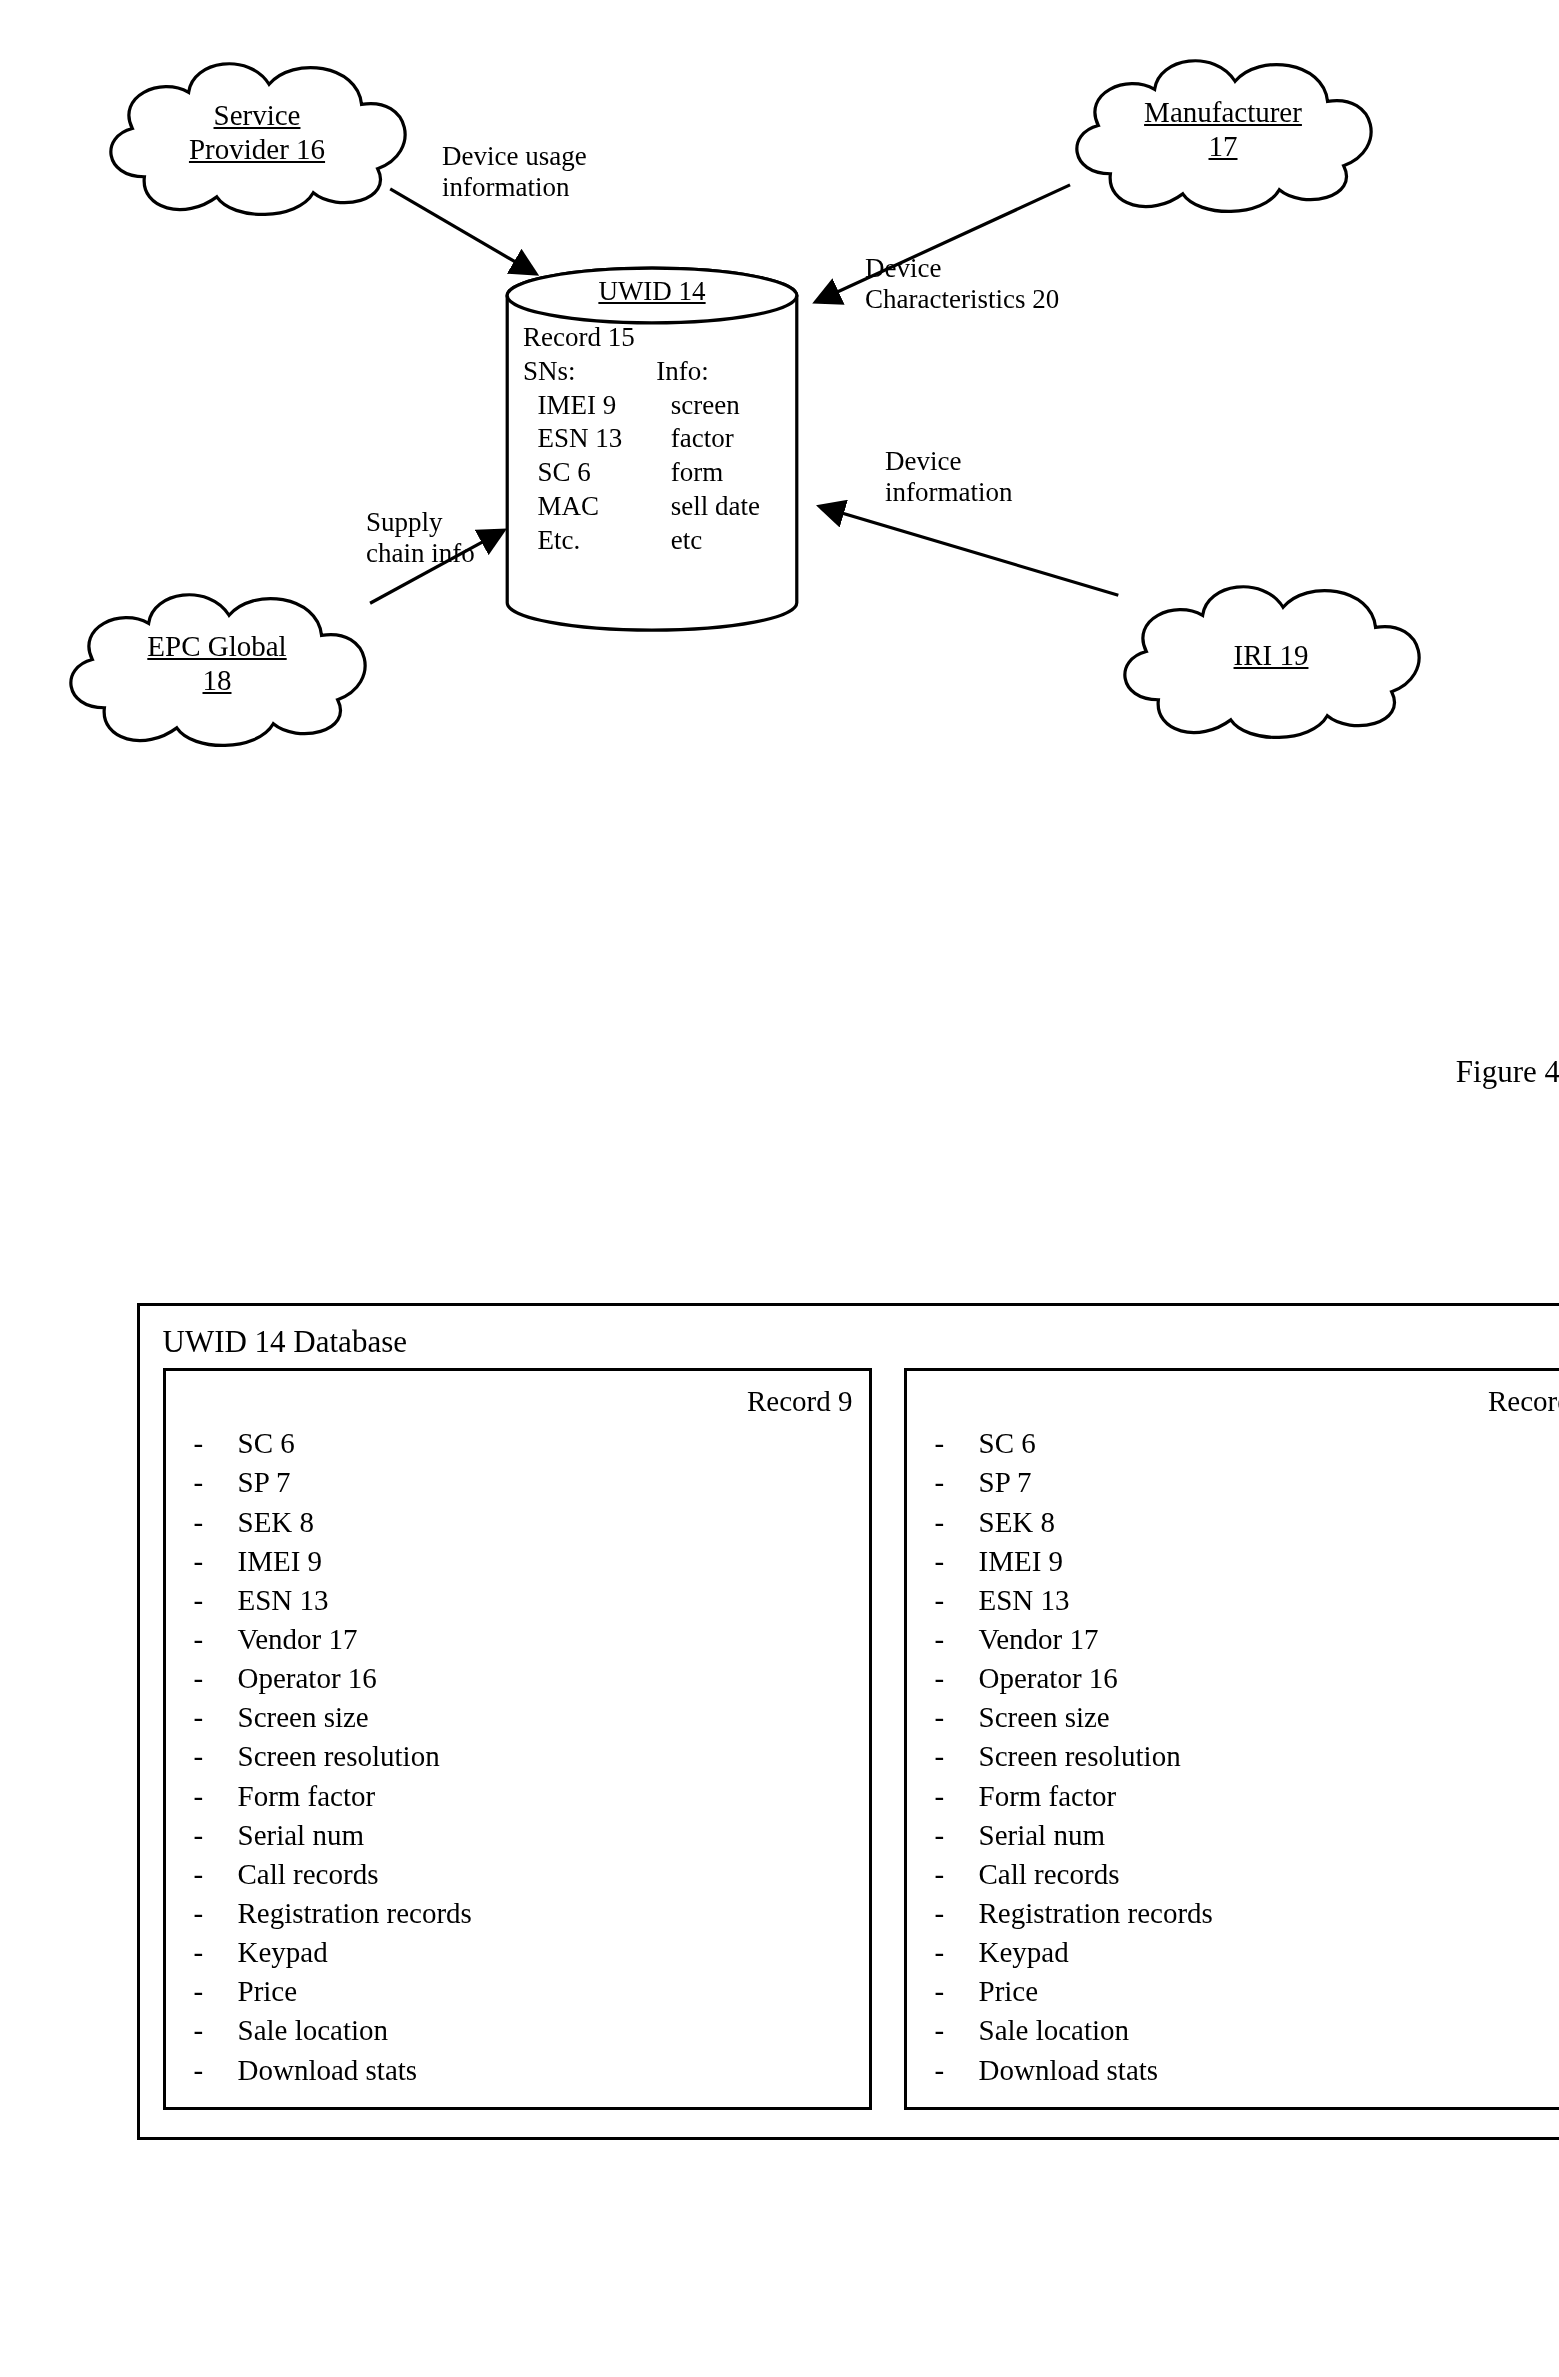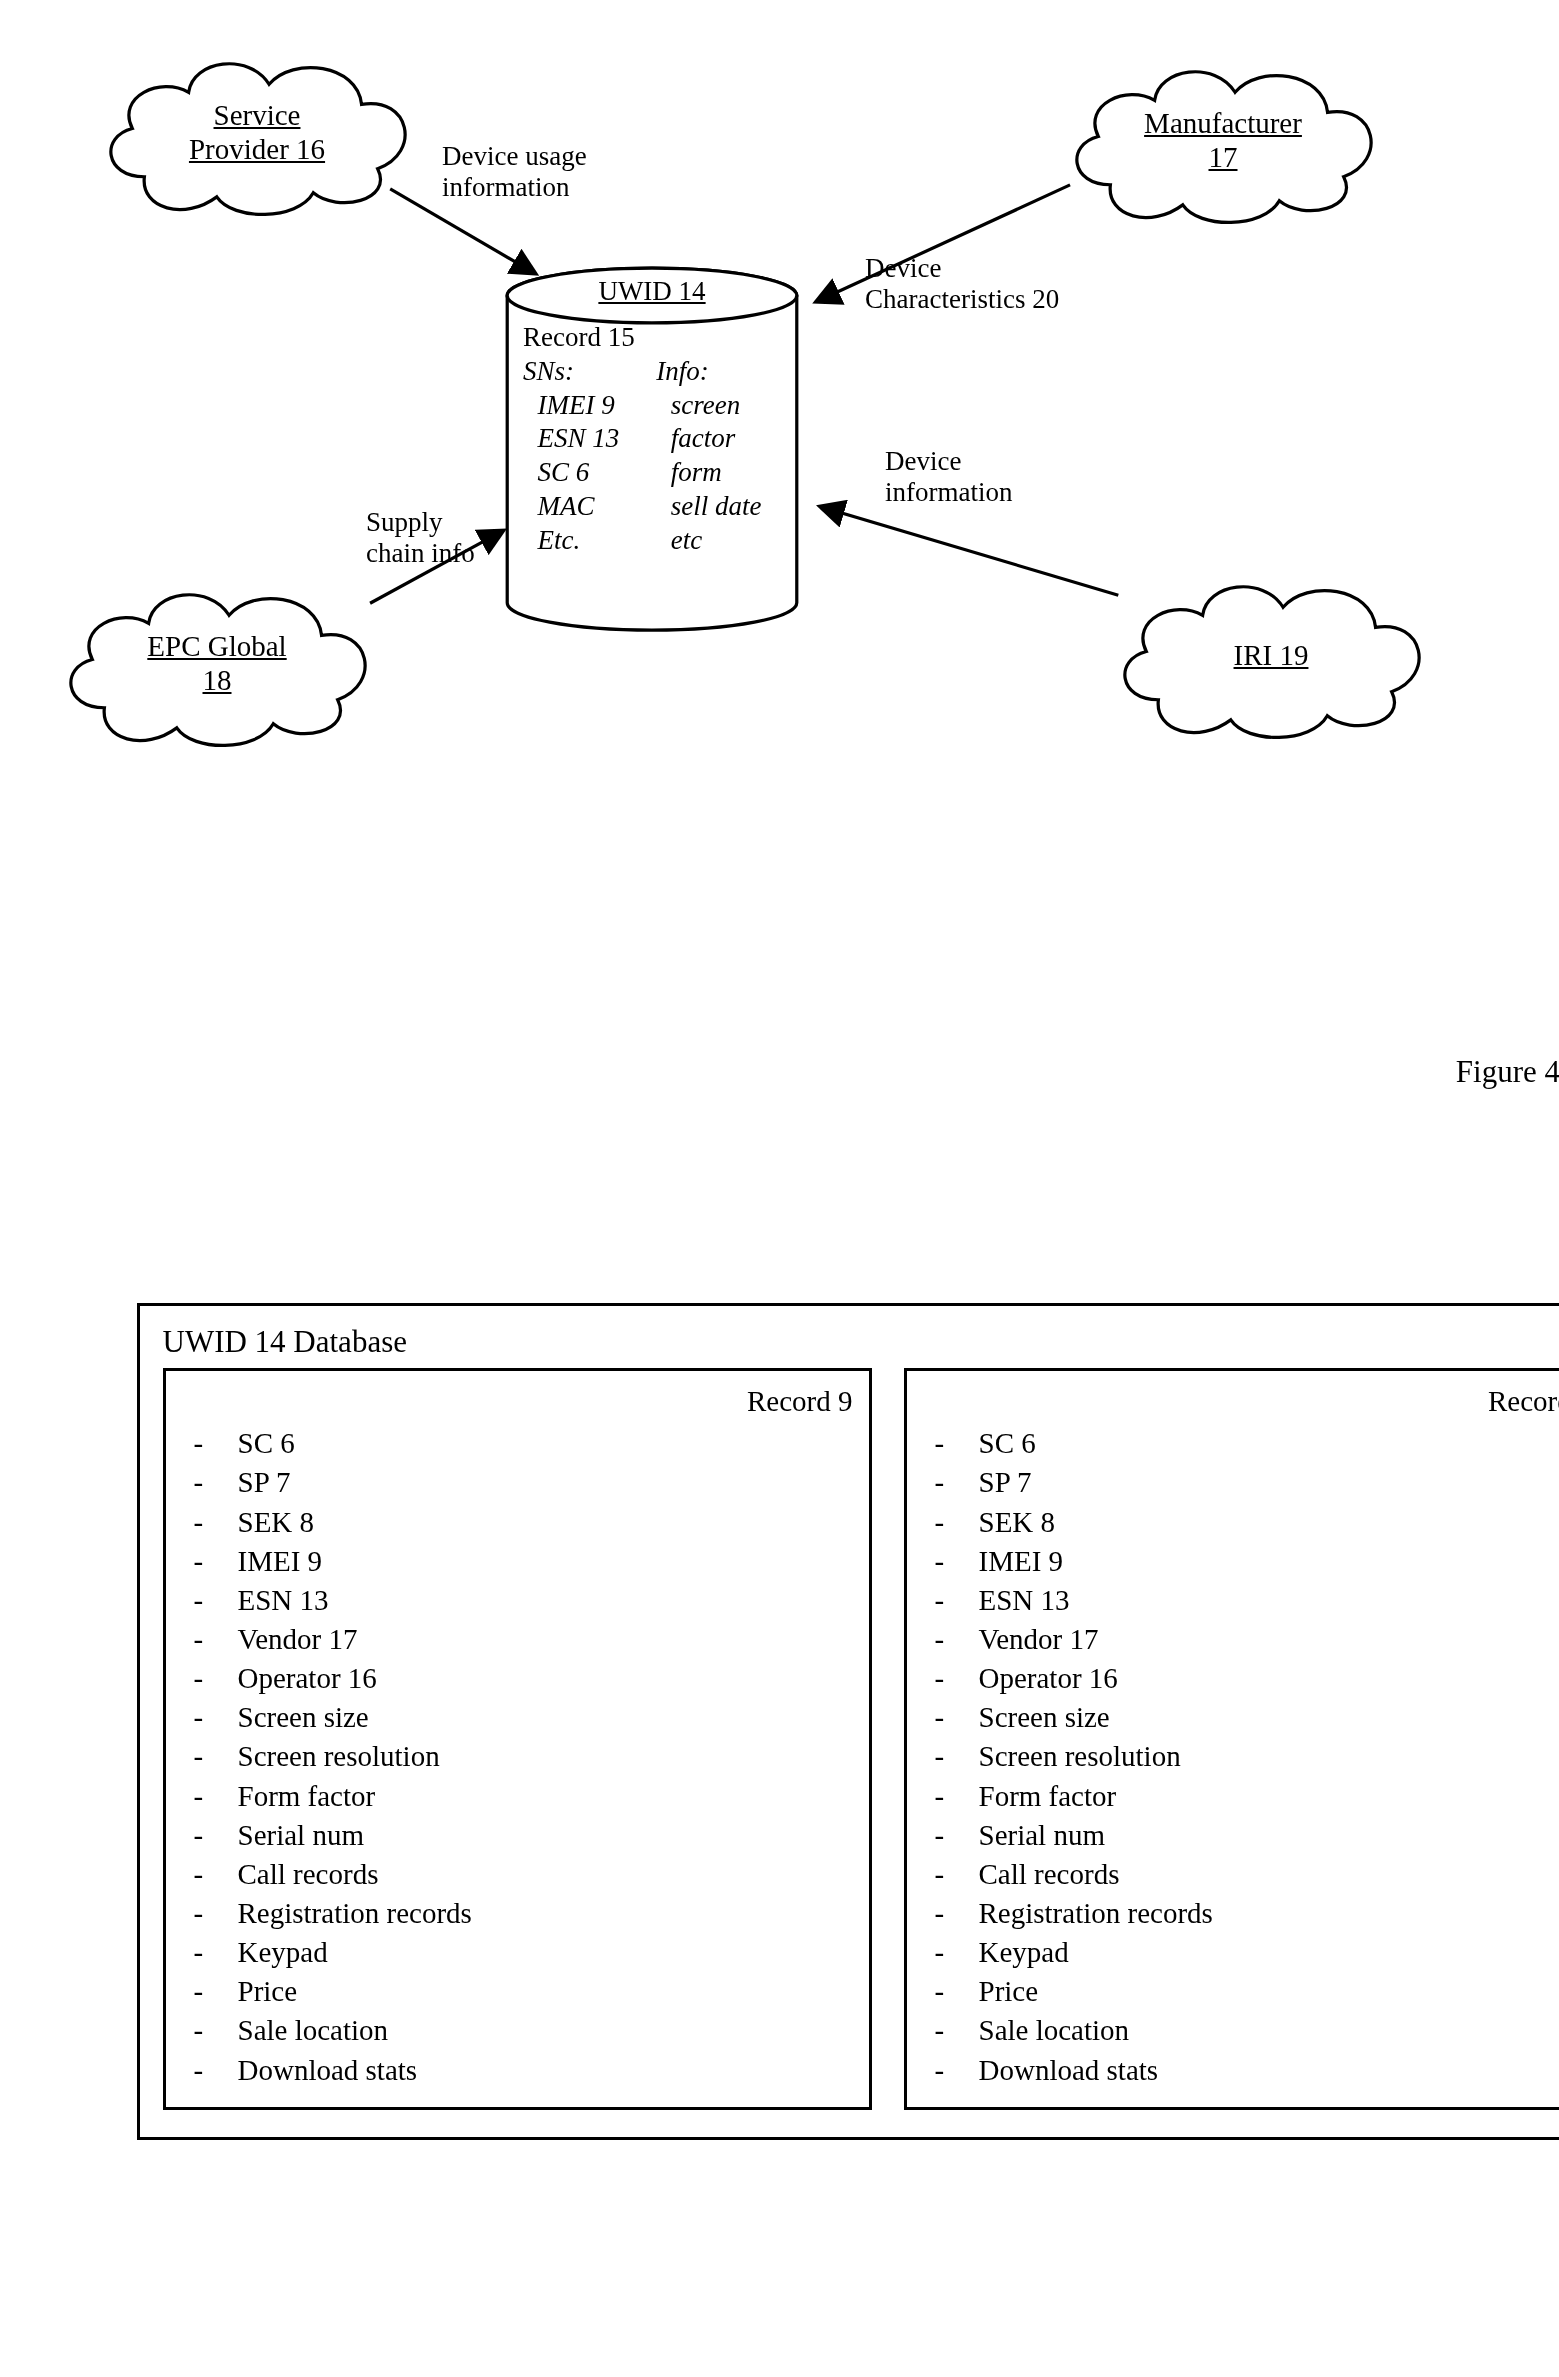--- a/index.html
+++ b/index.html
@@ -66,21 +66,21 @@
   }
   .cyl-body {
     position:absolute;
     left:24px;
     top:56px;
     width:257px;
     font-size:27px;
     line-height:1.25;
   }
   .cyl-cols { display:flex; gap:9.7px; }
-  .cyl-col { flex:1;font-style:italic; }
+  .cyl-col { flex:1; }
   .cyl-col .hdr { font-size:27px; }
   .cyl-col .items { padding-left:14.5px; }
   .cyl-col .items div { white-space:nowrap; }
 
   .arrow-label {
     position:absolute;
     font-size:27px;
     line-height:1.15;
   }
 
@@ -127,21 +127,21 @@
 
   <div class="fig4">
 
     <div class="cloud" style="left:88px; top:8px;">
       <svg viewBox="0 0 420 230">
         <path d="M70 170 C20 170 15 120 55 110 C35 70 90 45 125 65 C130 25 200 15 225 55 C255 20 335 30 340 80 C400 70 415 140 360 160 C380 200 310 215 280 190 C260 225 180 225 160 195 C120 225 65 210 70 170 Z" fill="#fff" stroke="#000" stroke-width="4"></path>
       </svg>
       <div class="label">Service<br>Provider 16</div>
     </div>
 
-    <div class="cloud" style="left:1054px; top:16px;">
+    <div class="cloud" style="left:1054px; top:5px;">
       <svg viewBox="0 0 420 230">
         <path d="M70 170 C20 170 15 120 55 110 C35 70 90 45 125 65 C130 25 200 15 225 55 C255 20 335 30 340 80 C400 70 415 140 360 160 C380 200 310 215 280 190 C260 225 180 225 160 195 C120 225 65 210 70 170 Z" fill="#fff" stroke="#000" stroke-width="4"></path>
       </svg>
       <div class="label">Manufacturer<br>17</div>
     </div>
 
     <div class="cloud" style="left:48px; top:539px;">
       <svg viewBox="0 0 420 230">
         <path d="M70 170 C20 170 15 120 55 110 C35 70 90 45 125 65 C130 25 200 15 225 55 C255 20 335 30 340 80 C400 70 415 140 360 160 C380 200 310 215 280 190 C260 225 180 225 160 195 C120 225 65 210 70 170 Z" fill="#fff" stroke="#000" stroke-width="4"></path>
       </svg>

